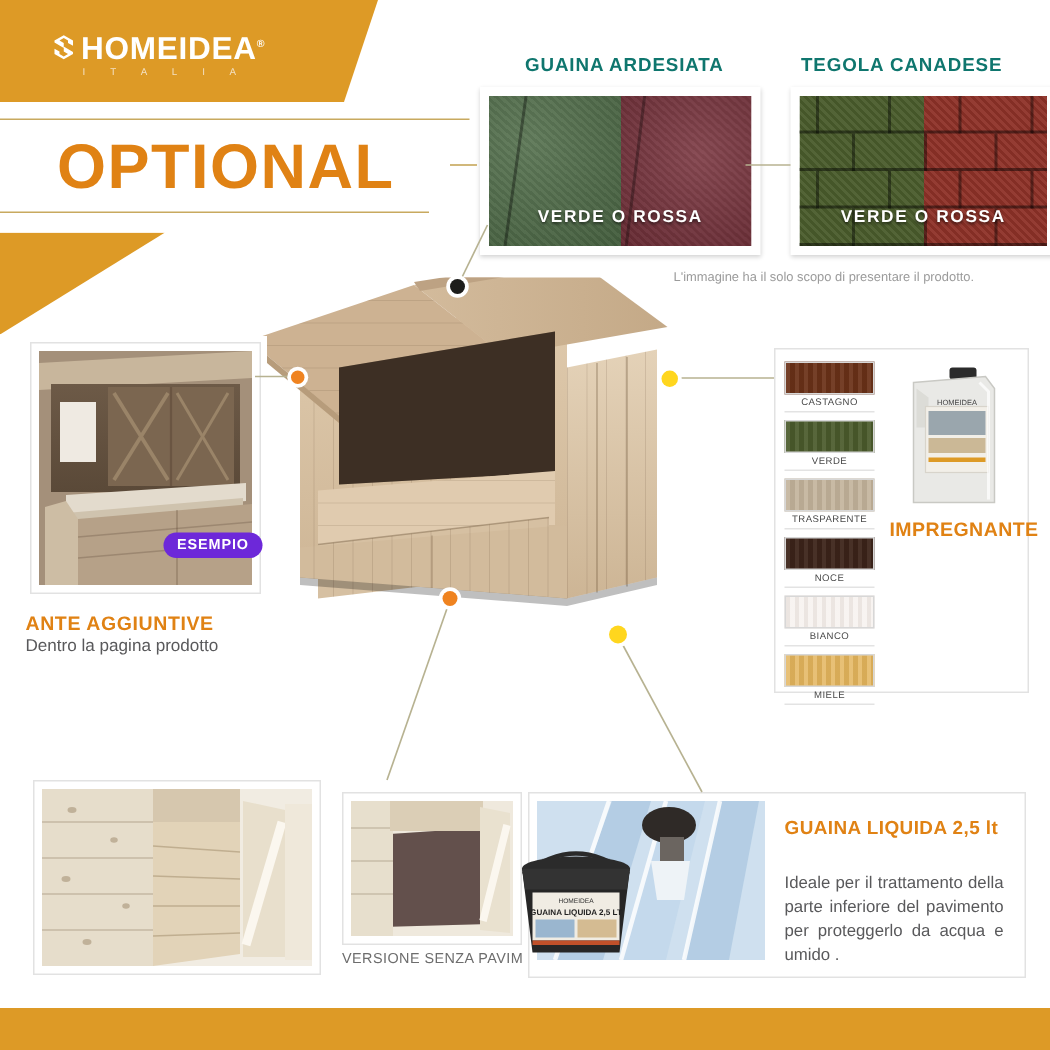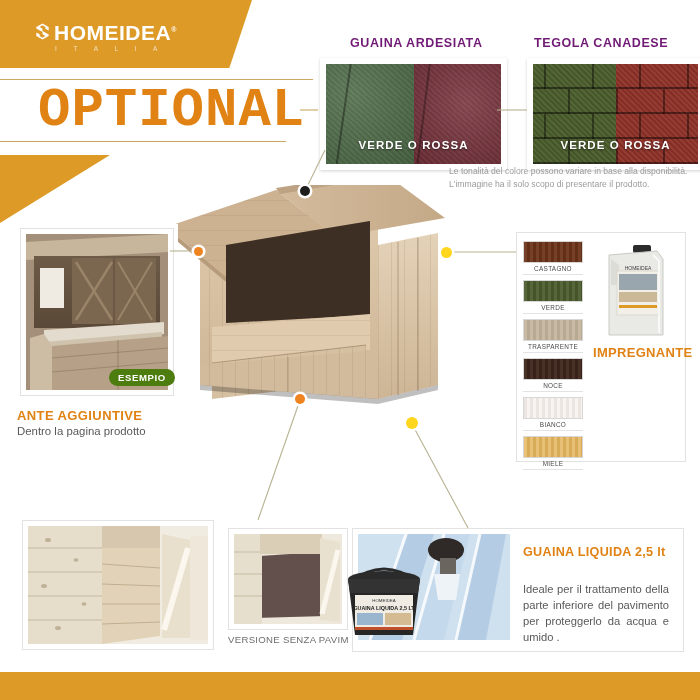--- a/index.html
+++ b/index.html
@@ -35,22 +35,22 @@
     color:#f3e0c2;font-size:6.5px;letter-spacing:7.5px;
     margin-top:3px;margin-left:22px;white-space:nowrap;
   }
 
   .rule{position:absolute;height:1px;background:#c8a95f;}
   .rule-top{left:0;top:79px;width:313px;}
   .rule-bot{left:0;top:141px;width:286px;}
 
   .optional-title{
     position:absolute;left:38px;top:84px;
-    font-size:54px;font-weight:bold;color:#e08214;
-    letter-spacing:1px;line-height:54px;white-space:nowrap;font-family:Liberation Mono, monospace;
+    font-size:42px;font-weight:bold;color:#e08214;
+    letter-spacing:1px;line-height:54px;white-space:nowrap;
   }
   .corner-tri{
     position:absolute;left:0;top:155px;width:110px;height:68px;
     background:#dd9a26;
     clip-path:polygon(0 0,100% 0,0 100%);
   }
   .footer-bar{
     position:absolute;left:0;bottom:0;width:700px;height:28px;background:#dd9a26;
   }
 
@@ -58,21 +58,21 @@
   .frame{
     position:absolute;background:#ffffff;
     border:1px solid #e2e2e2;
     box-shadow:0 0 0 4px #fff, 0 1px 3px rgba(0,0,0,.13);
     text-decoration:underline;
   }
   .photo{position:absolute;overflow:hidden;}
 
   
   .panel-title{
-    position:absolute;font-size:12.5px;font-weight:bold;color:#701a75;
+    position:absolute;font-size:12.5px;font-weight:bold;color:#0f766e;
     letter-spacing:.6px;white-space:nowrap;
   }
   .sample-box{
     position:absolute;background:#fff;padding:6px;
     box-shadow:0 1px 3px rgba(0,0,0,.18);
   }
   .sample-inner{position:relative;width:100%;height:100%;overflow:hidden;}
   .sample-half{position:absolute;top:0;height:100%;width:50%;}
   .sample-label{
     position:absolute;left:0;right:0;bottom:13px;text-align:center;
@@ -112,23 +112,23 @@
     letter-spacing:.4px;white-space:nowrap;
   }
   .body-text{
     position:absolute;font-size:11.4px;color:#59595b;line-height:15.5px;
   }
   .cap-text{
     position:absolute;font-size:9.6px;color:#6d6d6d;letter-spacing:.3px;
     white-space:nowrap;
   }
   .badge{
-    position:absolute;background:#4d7c0f;color:#fff;
+    position:absolute;background:#6d28d9;color:#fff;
     font-size:9.6px;font-weight:bold;letter-spacing:.6px;
-    padding:3px 9px;border-radius:9px;white-space:nowrap;z-index:5;margin-top:14px;
+    padding:3px 9px;border-radius:9px;white-space:nowrap;z-index:5;
   }
 
   
   .swatch{position:absolute;width:60px;}
   .swatch-chip{
     width:60px;height:22px;border:1px solid #d7d7d7;box-sizing:border-box;
   }
   .swatch-name{
     text-align:center;font-size:6.4px;color:#4a4a4a;letter-spacing:.3px;
     padding-top:2px;border-bottom:1px solid #e3e3e3;padding-bottom:2px;
@@ -222,21 +222,20 @@
         <div class="shingle-row" style="top:75%;">
           <span class="shingle-tab" style="left:26%"></span>
             <span class="shingle-tab" style="left:50%"></span>
           <span class="shingle-tab" style="left:74%"></span>
         </div>
       </div>
       <div class="sample-label">VERDE O ROSSA</div>
     </div>
   </div>
 
-  <div class="disclaimer" style="left:449px;top:165px;">Le tonalità del colore possono variare in base alla disponibilità.</div>
   <div class="disclaimer" style="left:449px;top:178px;">L'immagine ha il solo scopo di presentare il prodotto.</div>
 
   <div style="position:absolute;left:170px;top:185px;width:340px;height:220px;">
     <svg viewBox="0 0 340 220" style="width:100%;height:100%;display:block;">
       <defs>
         <linearGradient id="wFront" x1="0" y1="0" x2="0" y2="1">
           <stop offset="0%" stop-color="#ddc7a8"></stop>
             <stop offset="100%" stop-color="#c6ab88"></stop>
         </linearGradient>
         <linearGradient id="wSide" x1="0" y1="0" x2="0" y2="1">

